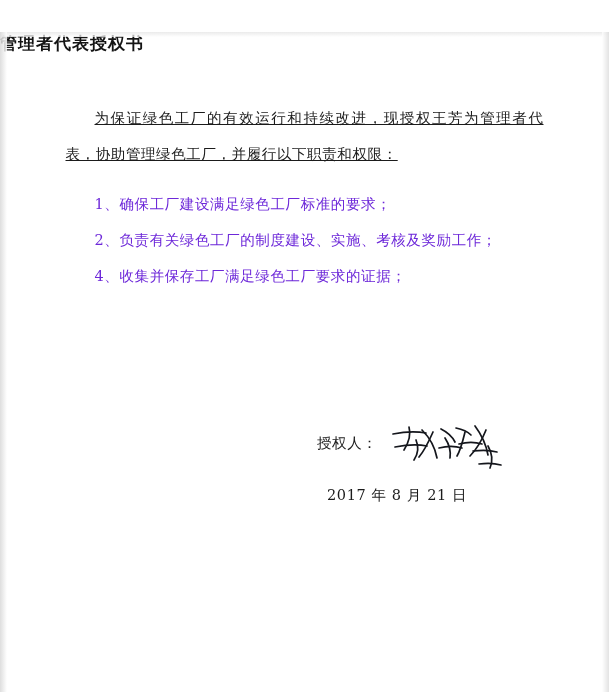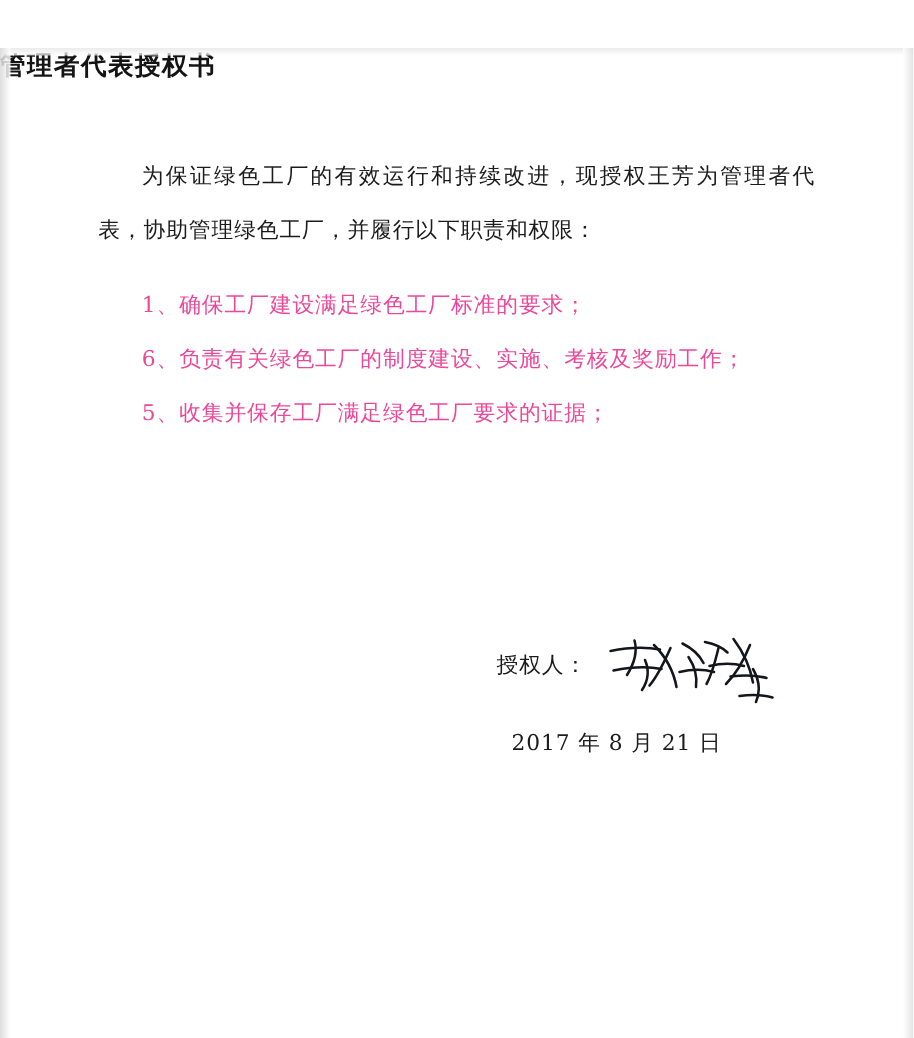--- a/index.html
+++ b/index.html
@@ -38,36 +38,37 @@
   .para {
     font-size: 14.5px;
     line-height: 36px;
     letter-spacing: 0.6px;
     text-align: justify;
     text-justify: inter-ideograph;
     color: #1b1b1b;
   }
   .para.intro {
     text-indent: 2em;
+    text-decoration: underline;
   }
   .list {
     margin: 0;
     padding: 0;
     list-style: none;
   }
   .list li {
     font-size: 14.5px;
     line-height: 36px;
     letter-spacing: 0.6px;
     text-indent: 2em;
-    color: #ec4899;
+    color: #6d28d9;
   }
   .sign-block {
     position: absolute;
-    right: 48px;
+    right: 62px;
     top: 402px;
     width: 230px;
     text-align: left;
     margin-left: 15px;
   }
   .sign-line {
     font-size: 14.5px;
     letter-spacing: 0.6px;
     white-space: nowrap;
     position: relative;
@@ -130,22 +131,22 @@
   <div class="edge-shadow-right"></div>
 
   <div class="doc-title">管理者代表授权书</div>
 
   <div class="body-block">
 
     <p class="para intro">为保证绿色工厂的有效运行和持续改进，现授权王芳为管理者代表，协助管理绿色工厂，并履行以下职责和权限：</p>
 
     <ul class="list">
       <li>1、确保工厂建设满足绿色工厂标准的要求；</li>
-      <li>6、负责有关绿色工厂的制度建设、实施、考核及奖励工作；</li>
-      <li>5、收集并保存工厂满足绿色工厂要求的证据；</li>
+      <li>2、负责有关绿色工厂的制度建设、实施、考核及奖励工作；</li>
+      <li>4、收集并保存工厂满足绿色工厂要求的证据；</li>
     </ul>
 
   </div>
 
   <div class="sign-block">
     <div class="sign-line">
       <span class="sign-label">授权人：</span>
       <svg class="signature" viewBox="0 0 120 52" aria-hidden="true">
         <g fill="none" stroke="#14161c" stroke-width="1.7" stroke-linecap="round" stroke-linejoin="round">
           <path d="M4 14 C14 12, 26 11, 37 13"></path>

